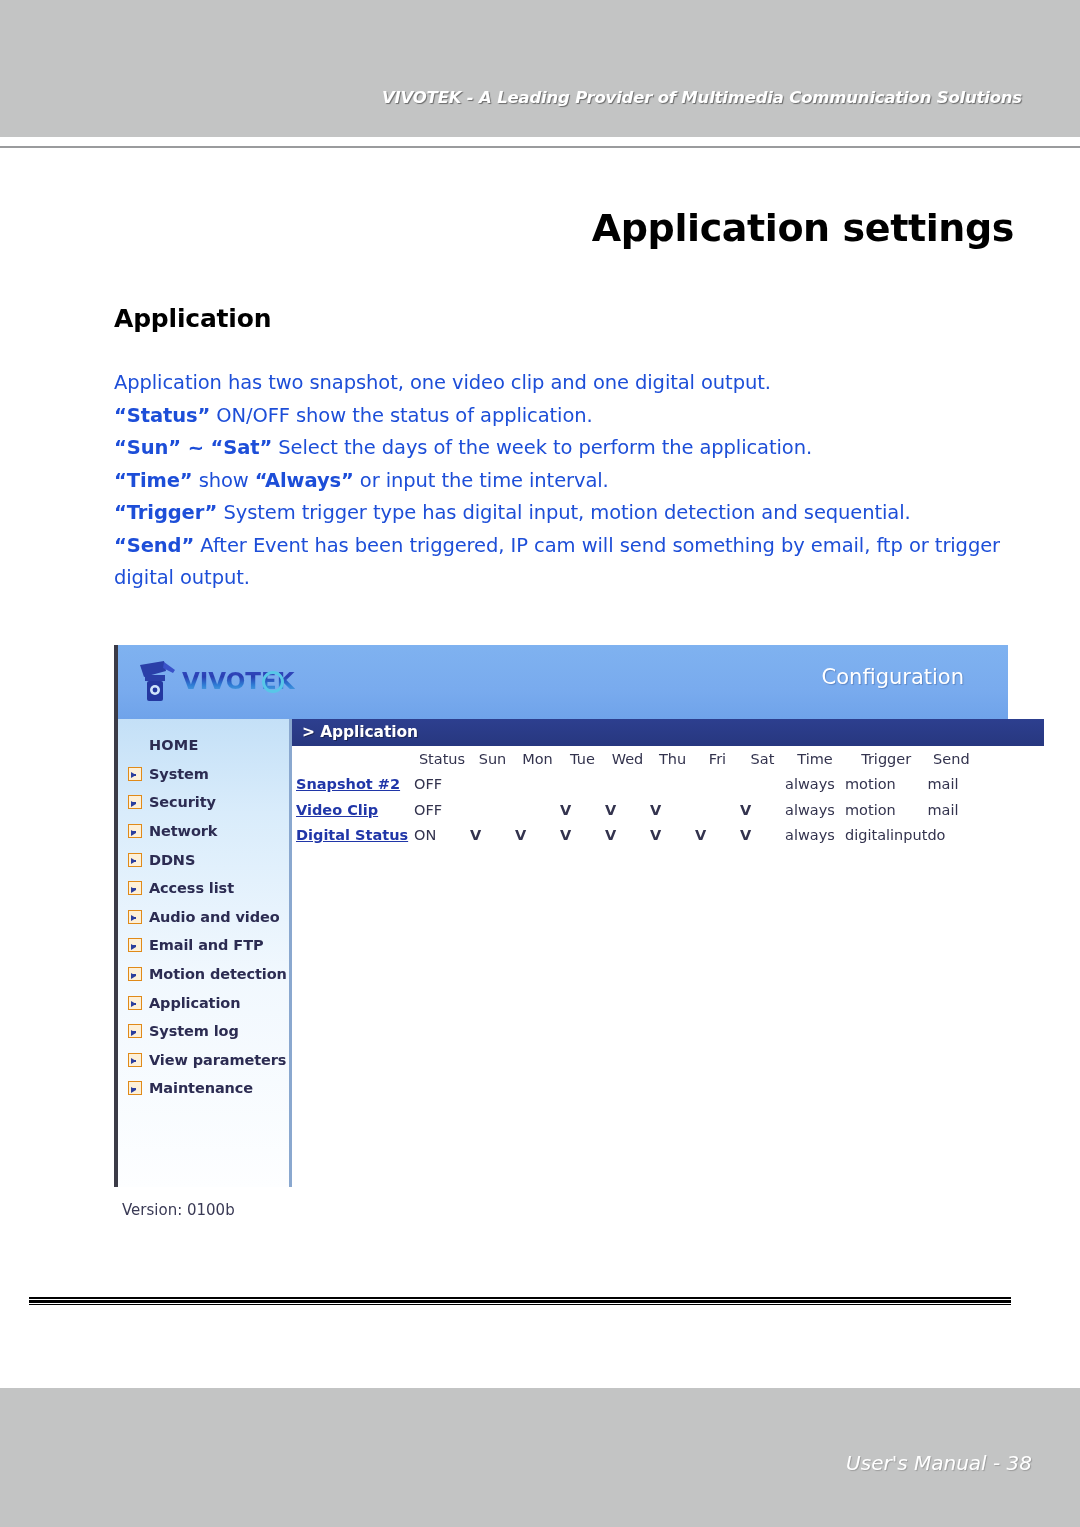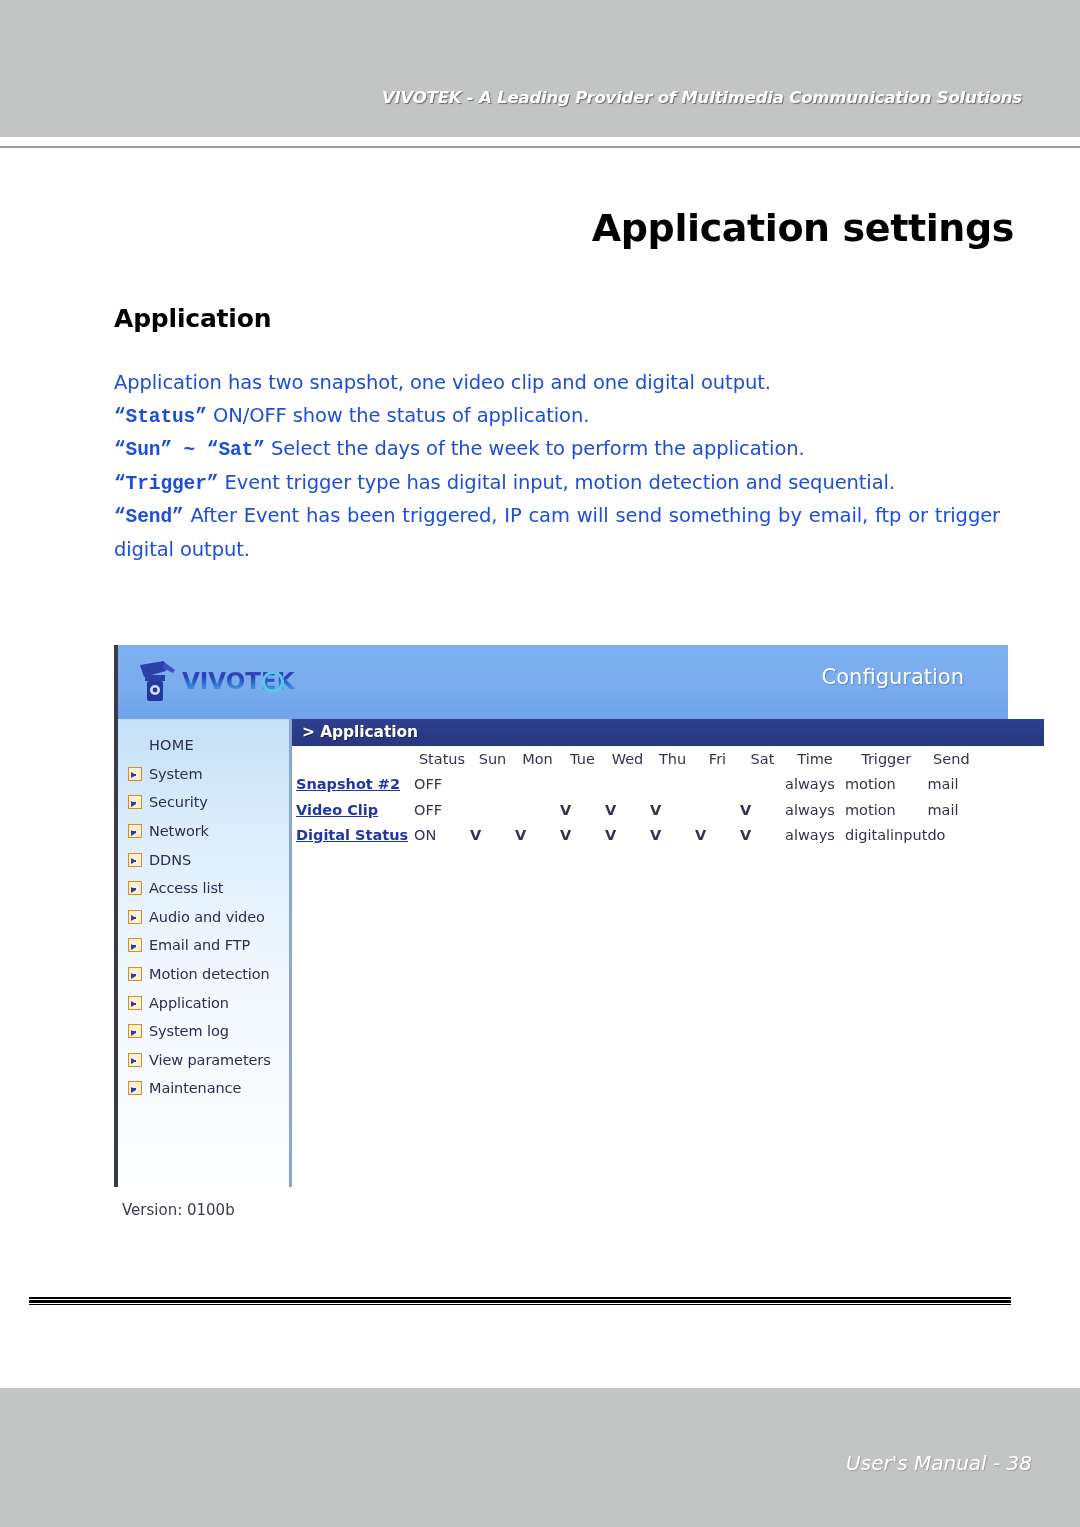--- a/index.html
+++ b/index.html
@@ -66,21 +66,21 @@
   }
   .para {
     margin: 0;
     padding: 0;
     font-size: 19.5px;
     line-height: 32.5px;
     color: #1d4ed8;
     letter-spacing: -0.1px;
   }
   .para-block { margin-top: 34px; }
-  .para b { font-weight: bold; font-family: Liberation Mono, monospace; }
+  .para b { font-weight: bold; }
   .para-just {
     text-align: justify;
     width: 886px;
   }
 
   
   .shot {
     position: absolute;
     left: 114px; top: 645px;
     width: 894px; height: 542px;
@@ -155,20 +155,21 @@
   .side-divider {
     position: absolute;
     left: 171px; top: 74px;
     width: 3px; height: 468px;
     background: #8aa8cf;
   }
   .side-list {
     position: absolute;
     left: 0; top: 12px;
     width: 171px;
+    font-weight: bold;
   }
   .side-item {
     position: relative;
     height: 28.6px;
     display: flex;
     align-items: center;
     padding-left: 10px;
     box-sizing: border-box;
   }
   .side-icon {
@@ -315,21 +316,24 @@
     <p class="para">
       <span>Application has two snapshot, one video clip and one digital output.</span>
     </p>
     <p class="para">
       <b>“Status”</b><span> ON/OFF show the status of application.</span>
     </p>
     <p class="para">
       <b>“Sun” ~ “Sat”</b><span> Select the days of the week to perform the application.</span>
     </p>
     <p class="para">
-      <b>“Trigger”</b><span> Event trigger type has digital input, motion detection and sequential.</span>
+      <b>“Time”</b><span> show </span><b>“Always”</b><span> or input the time interval.</span>
+    </p>
+    <p class="para">
+      <b>“Trigger”</b><span> System trigger type has digital input, motion detection and sequential.</span>
     </p>
     <p class="para para-just">
       <b>“Send”</b><span> After Event has been triggered, IP cam will send something by email, ftp or trigger digital output.</span>
     </p>
   </div>
 </div>
 
 <div class="shot">
   <div class="shot-leftborder"></div>
   <div class="shot-inner">

